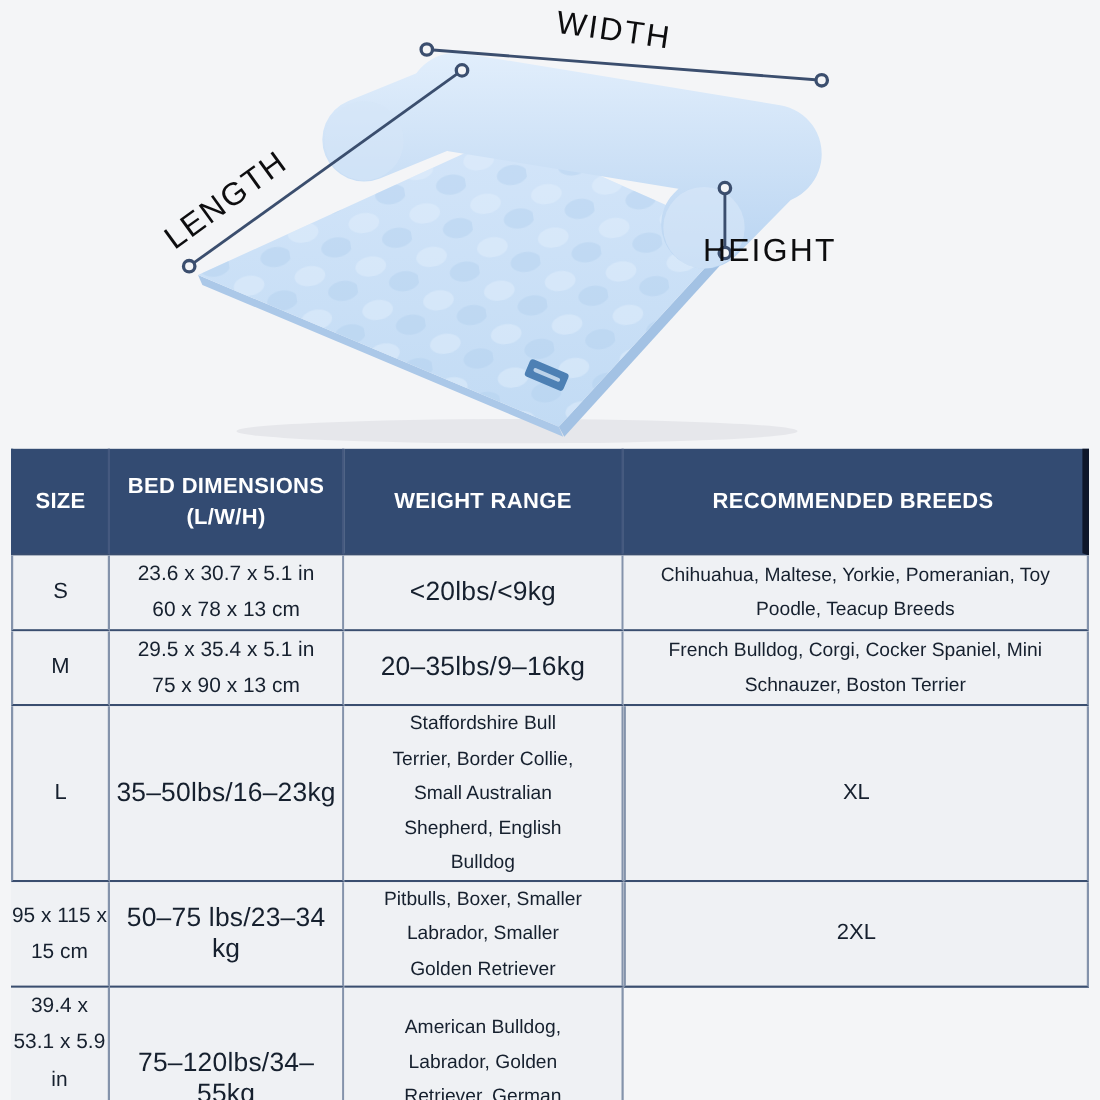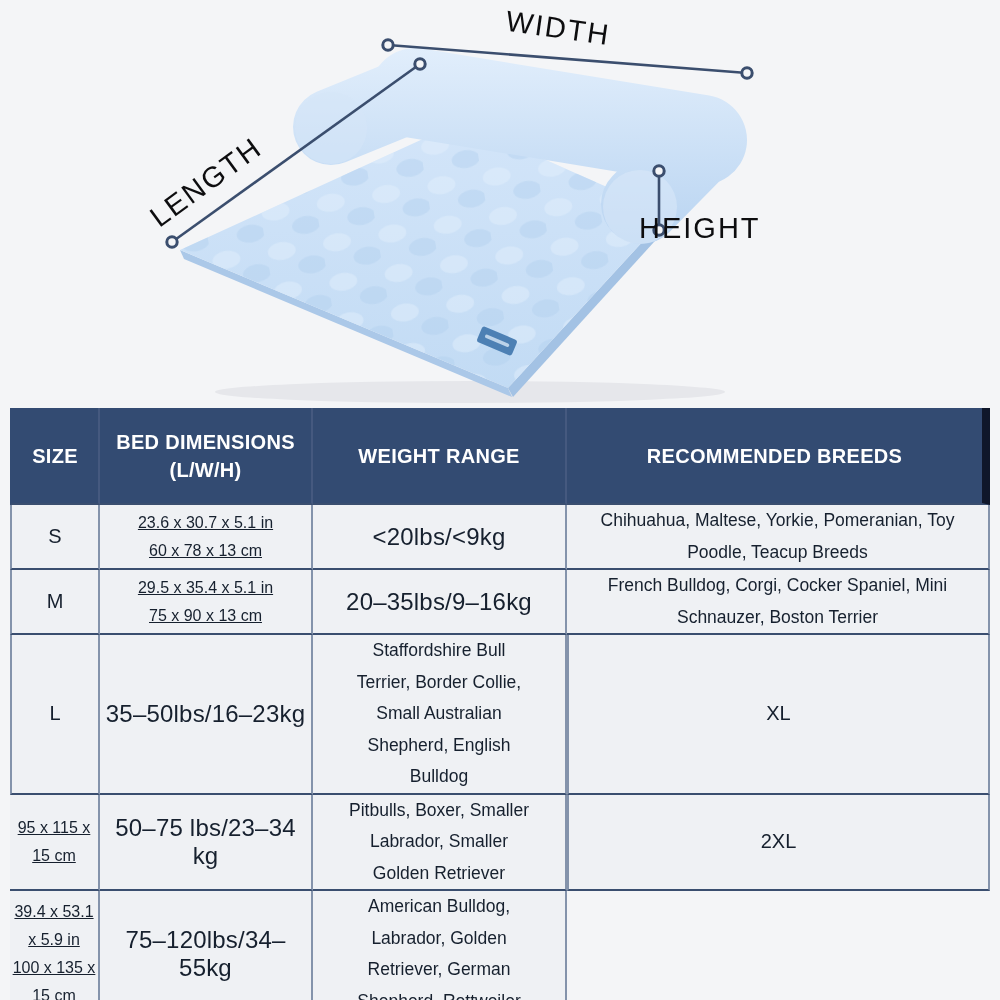--- a/index.html
+++ b/index.html
@@ -36,23 +36,23 @@
     box-sizing:border-box;
   }
   .cell.first{border-left:2px solid #8493ab;}
   .cell.last{border-right:2px solid #8493ab;}
   .hcell{
     background:#334b72;color:#ffffff;font-weight:bold;font-size:20px;
     line-height:1.4;letter-spacing:0.3px;
     border-right:2px solid #45597f;border-bottom:2px solid #3a4e6f;
   }
   .hcell.first{border-left:2px solid #334b72;}
-  .hcell.last{border-right:8px solid #0f172a;}
+  .hcell.last{border-right:6px solid #0f172a;}
   .size-val{font-size:20px;}
-  .dim-val{font-size:16px;line-height:1.75;text-decoration:underline;}
+  .dim-val{font-size:19px;line-height:1.75;}
   .weight-val{font-size:24px;letter-spacing:0.2px;}
   .breeds-val{font-size:17.5px;line-height:1.8;padding:0 32px;}
 </style>
 </head>
 <body>
 
 <div class="hero">
   <svg viewBox="0 0 1000 408" width="1000" height="408">
     <defs>
       <linearGradient id="matg" x1="0" y1="0" x2="0" y2="1">

